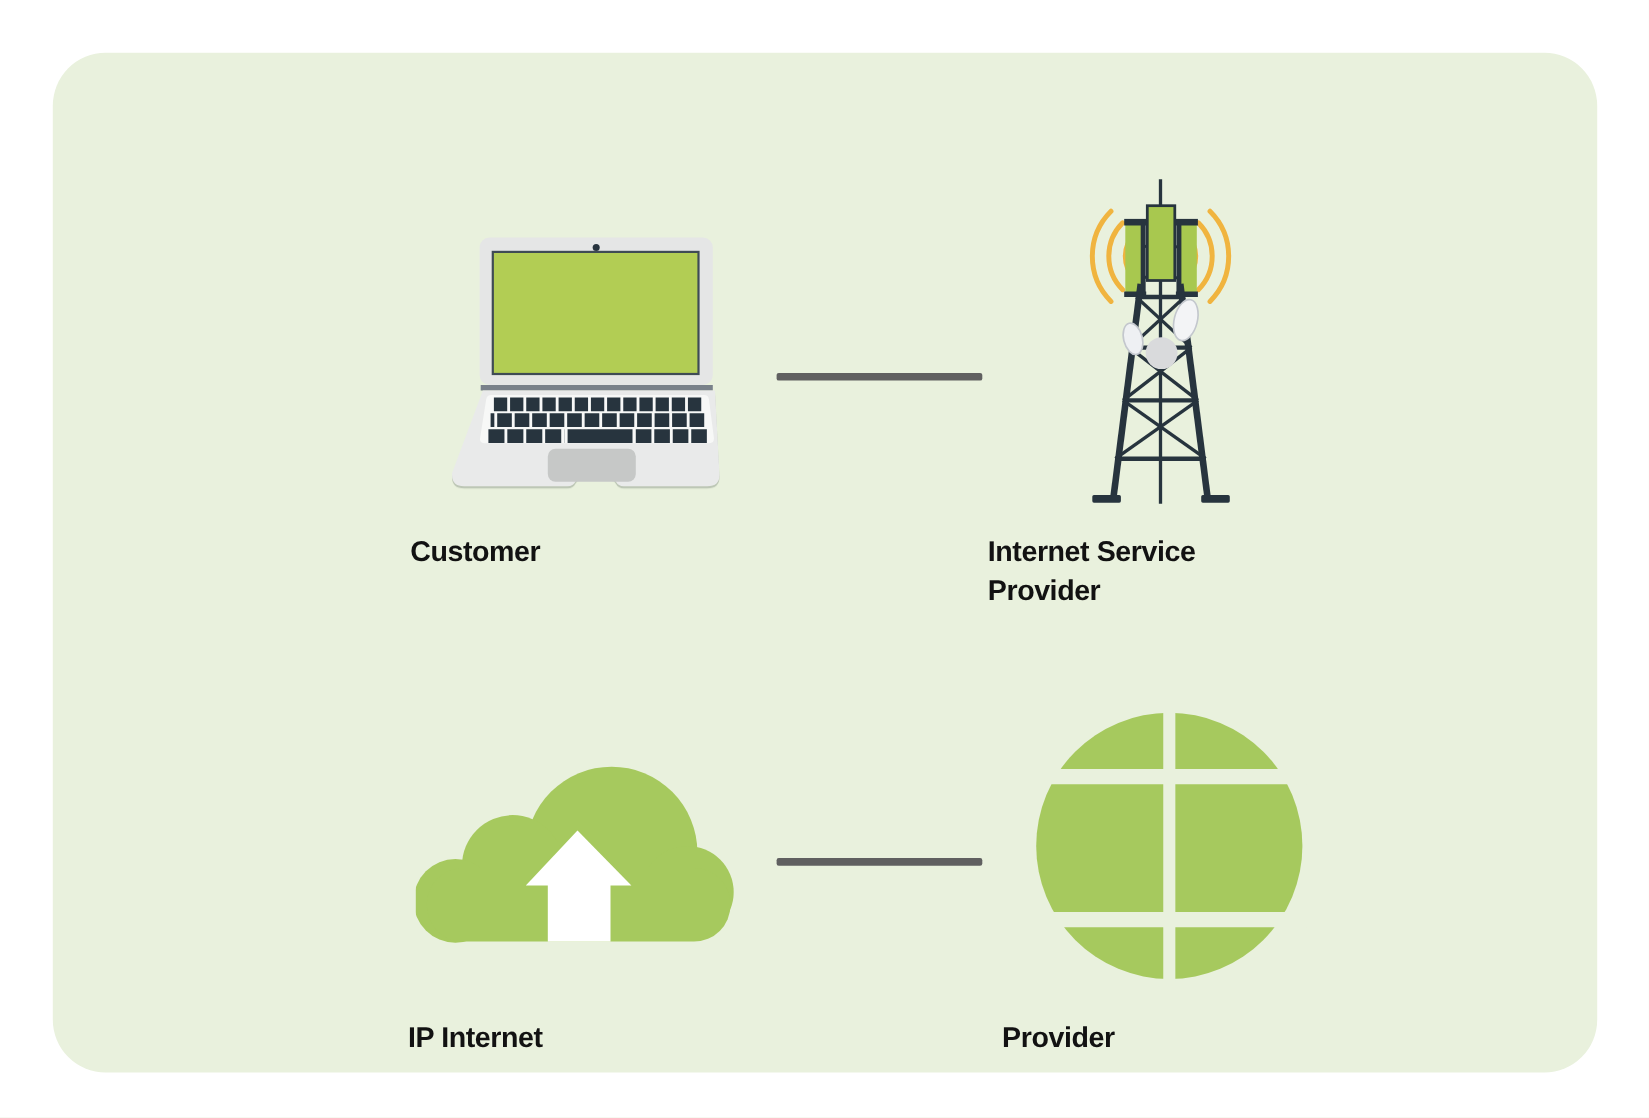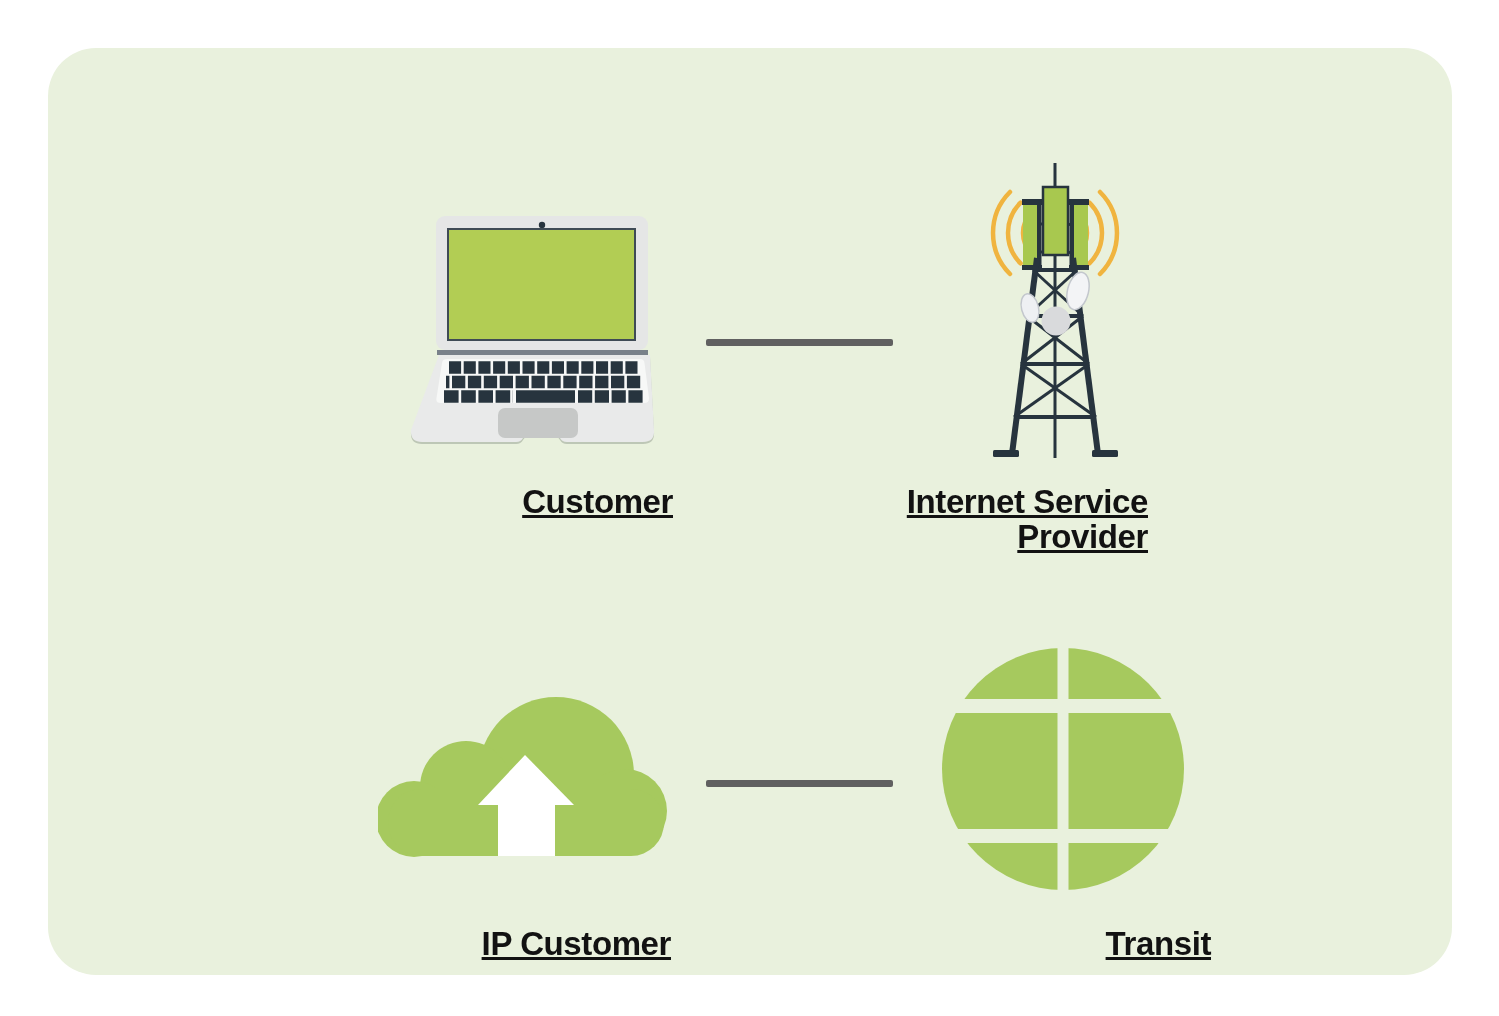--- a/index.html
+++ b/index.html
@@ -14,24 +14,23 @@
     position:absolute;left:48px;top:48px;width:1404px;height:927px;
     background:var(--panel-bg,#e9f1dd);border-radius:48px;
   }
   .node{display:contents;}
   .icon{position:absolute;}
   .laptop-icon{left:353px;top:158px;width:272px;height:245px;}
   .tower-icon{left:925px;top:110px;width:165px;height:310px;}
   .cloud-icon{left:330px;top:645px;width:295px;height:170px;}
   .globe-icon{left:890px;top:596px;width:250px;height:250px;}
   .node-label{
-    position:absolute;text-align:right;
-    font-weight:700;font-size:33px;line-height:35px;letter-spacing:-0.4px;
+    position:absolute;text-align:left;
+    font-weight:700;font-size:26px;line-height:35px;letter-spacing:-0.4px;
     color:var(--label-color,#121212);
-    text-decoration:underline;
   }
   .label-customer{left:325px;top:436px;width:300px;}
   .label-isp{left:850px;top:436px;width:250px;}
   .label-ip-transit{left:323px;top:878px;width:300px;}
   .label-internet{left:863px;top:878px;width:300px;}
   .connector{
     position:absolute;left:658px;width:187px;height:7px;
     background:var(--connector-gray,#606060);border-radius:2px;
   }
   .connector-top{top:291px;}
@@ -152,35 +151,35 @@
           <circle cx="88" cy="94" r="46"></circle>
           <circle cx="36" cy="126" r="38"></circle>
           <circle cx="247" cy="118" r="42"></circle>
           <rect x="10" y="96" width="276" height="67" rx="33"></rect>
         </g>
         <g class="f-white">
           <polygon points="147,62 100,112 196,112"></polygon>
           <rect x="120" y="111" width="57" height="52"></rect>
         </g>
       </svg>
-      <div class="node-label label-ip-transit">IP Customer</div>
+      <div class="node-label label-ip-transit">IP Internet</div>
     </div>
 
     
     <div class="node">
       <svg class="icon globe-icon" viewBox="0 0 250 250">
         <circle cx="125" cy="125" r="121" class="f-green"></circle>
         <g class="s-panelbg">
           <line x1="125" y1="2" x2="125" y2="248" stroke-width="11"></line>
           <ellipse cx="125" cy="125" rx="62" ry="121" stroke-width="11"></ellipse>
           <line x1="-2" y1="62" x2="252" y2="62" stroke-width="14"></line>
           <line x1="-2" y1="192" x2="252" y2="192" stroke-width="14"></line>
         </g>
       </svg>
-      <div class="node-label label-internet">Transit</div>
+      <div class="node-label label-internet">Provider</div>
     </div>
 
     
     <div class="connector connector-top"></div>
     <div class="connector connector-bottom"></div>
 
   </div>
 </div>
 
 </body></html>

